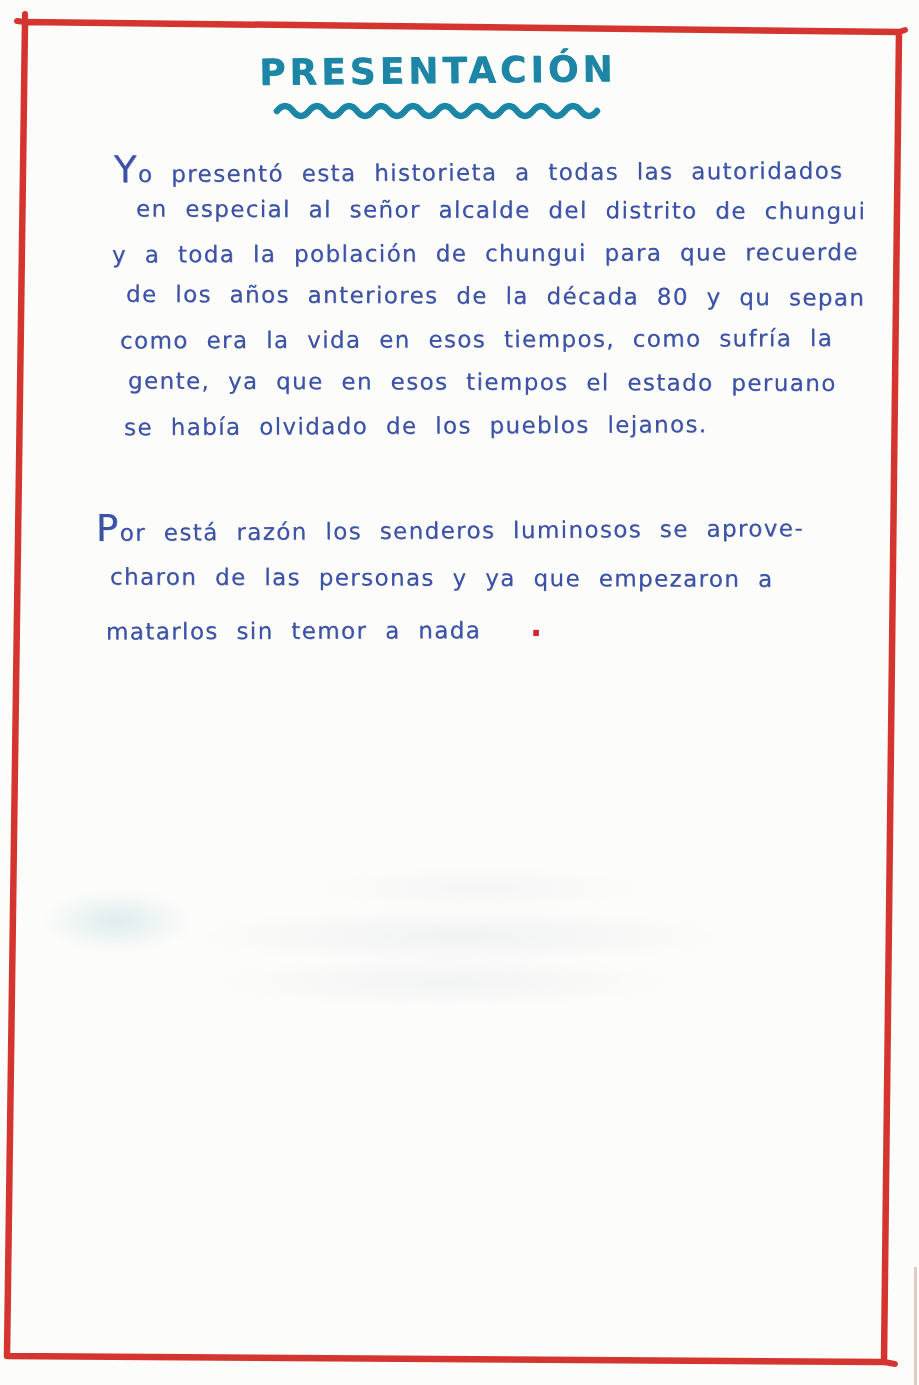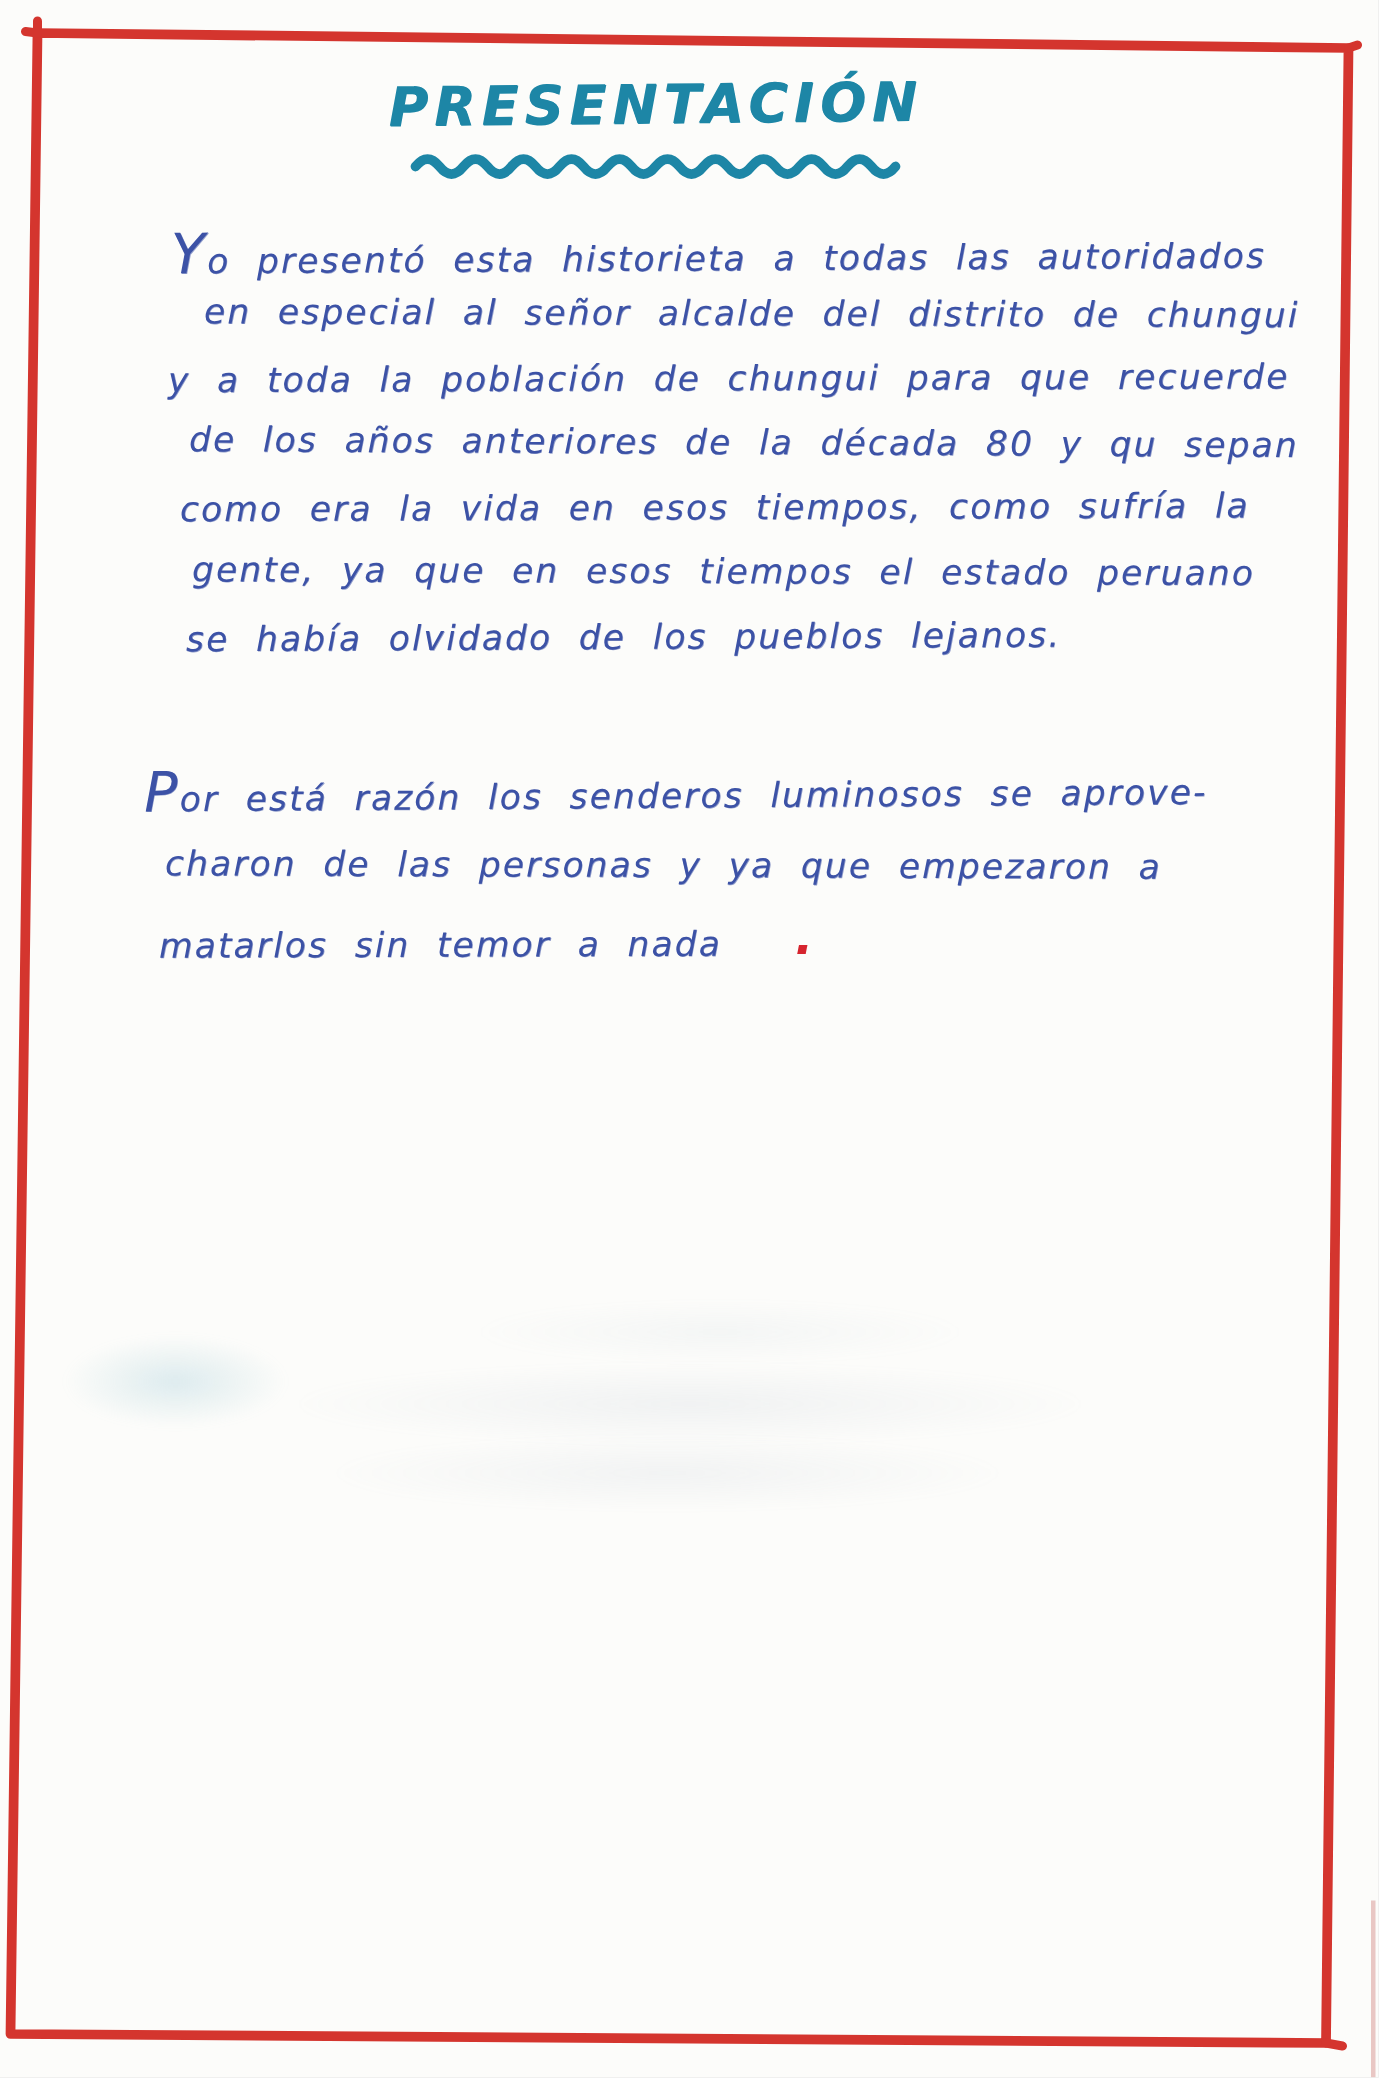--- a/index.html
+++ b/index.html
@@ -2,21 +2,20 @@
 <html><head>
 <meta charset="utf-8">
 <style>
   html, body { margin:0; padding:0; background:#e8e8e6; }
   .page {
     position: relative;
     width: 919px; height: 1385px;
     background: #fcfcfa;
     overflow: hidden;
     font-family: "DejaVu Sans", sans-serif;
-    font-style: italic;
   }
   
   .frame-svg { position:absolute; left:0; top:0; width:919px; height:1385px; }
 
   
   .title-wrap {
     position:absolute; top:50px; left:-22px; width:919px;
     text-align:center;
   }
   .title {

